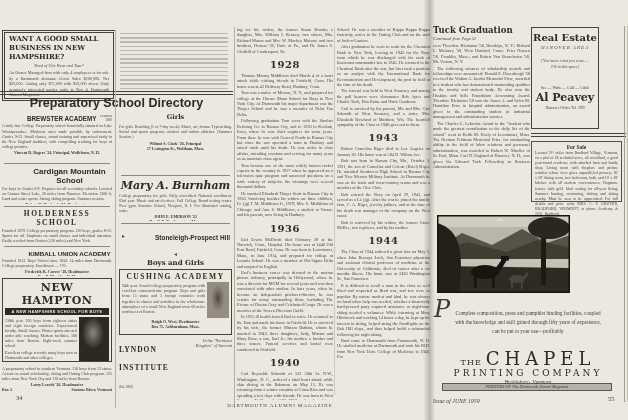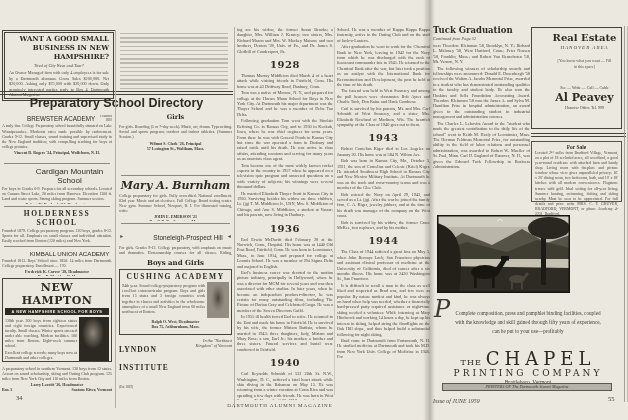--- a/index.html
+++ b/index.html
@@ -18,44 +18,44 @@
   .notes{position:absolute;overflow:hidden;}
 
   
   .dir-title{position:absolute;left:0;top:96px;width:233px;text-align:center;
              font-family:"Liberation Sans",sans-serif;font-weight:bold;font-size:12.5px;color:#2e2b23;}
   .col{position:absolute;overflow:hidden;}
   .school{margin-bottom:2px;overflow:hidden;}
   .s-body{font-size:4px;line-height:1.3;text-align:justify;color:#4c483f;margin:1px 0;}
   .s-foot{font-size:4px;font-weight:bold;text-align:center;color:#3c3931;line-height:1.3;}
   .sep{border-top:1px solid #8d897d;margin:2px 2px 2.5px;}
-  .h-sans{font-family:"Liberation Sans",sans-serif;font-weight:normal;color:#2e2b23;margin-left:25px;}
+  .h-sans{font-family:"Liberation Sans",sans-serif;font-weight:bold;color:#2e2b23;margin-left:25px;}
   .h-serif{font-family:"DejaVu Serif",serif;font-weight:bold;color:#2e2b23;}
 
   .bizad{position:absolute;left:2px;top:30px;width:110px;height:67px;border:1px solid #46433b;padding:1px;}
   .bizad .inner{border:1px solid #46433b;height:100%;box-sizing:border-box;padding:2px 4px;}
-  .biz-title{font-family:"DejaVu Serif",serif;font-weight:bold;font-size:7px;text-align:right;line-height:1.25;color:#2e2b23;}
+  .biz-title{font-family:"DejaVu Serif",serif;font-weight:bold;font-size:7px;text-align:left;line-height:1.25;color:#2e2b23;}
   .biz-tag{font-style:italic;font-size:4.3px;text-align:center;margin:2px 0;color:#4c483f;}
   .biz-body{font-size:4.2px;line-height:1.3;text-align:justify;color:#4c483f;}
 
   .boxad{border:1px solid #46433b;padding:2px;box-sizing:border-box;}
   .nh-bar{background:#2c2a23;color:#eeeae0;font-family:"Liberation Sans",sans-serif;
           font-weight:bold;font-size:4px;letter-spacing:.4px;text-align:center;padding:1px 0;margin:1px 0 2px;}
   .nh-photo{float:right;width:30px;height:44px;margin:0 0 1px 2px;
             background:radial-gradient(ellipse 11px 16px at 14px 16px,#8f897b 0%,#57534a 55%,#2b2922 100%);}
   .cu-photo{float:right;width:22px;height:36px;margin:0 0 1px 2px;
             background:radial-gradient(ellipse 7px 14px at 11px 16px,#4c483f 0%,#7d786c 60%,#938e81 100%);}
   .blurlines{position:absolute;left:120px;top:33px;width:108px;height:58px;opacity:.32;
              background:repeating-linear-gradient(180deg,#5a564c 0 1.4px,transparent 1.4px 4.2px);}
 
   
   .tuck-title{font-family:"DejaVu Serif",serif;font-weight:bold;font-size:8.5px;color:#2e2b23;}
   .tuck-cont{font-style:italic;font-size:4.4px;color:#4c483f;margin:1px 0 2px;}
-  .rebox{position:absolute;left:531px;top:27px;width:91px;height:102px;border:1px solid #46433b;
-         box-sizing:border-box;text-align:center;padding-top:4px;padding-left:16px;}
+  .rebox{position:absolute;left:531px;top:27px;width:68px;height:102px;border:1px solid #46433b;
+         box-sizing:border-box;text-align:center;padding-top:4px;}
   .re-title{font-family:"DejaVu Serif",serif;font-weight:bold;font-size:10px;color:#2e2b23;}
   .re-area{font-style:italic;font-size:5px;letter-spacing:1px;margin-top:2px;color:#45423a;}
   .re-note{font-size:4px;color:#55514a;margin-top:8px;line-height:1.4;padding:0 8px;}
   .re-contact{font-size:4px;color:#45423a;margin-top:16px;}
   .re-name{font-family:"DejaVu Serif",serif;font-weight:bold;font-size:11px;color:#2e2b23;margin-top:1px;}
   .re-phone{font-size:4px;color:#45423a;margin-top:1px;}
   .fsbox{position:absolute;left:531px;top:141px;width:91px;height:61px;border:1px solid #55514a;
          box-sizing:border-box;padding:2px 3px;}
   .fs-title{font-weight:bold;font-size:5.5px;text-align:center;color:#332f27;margin-bottom:1px;}
   .fs-body{font-size:3.9px;line-height:1.3;text-align:justify;color:#4c483f;}

